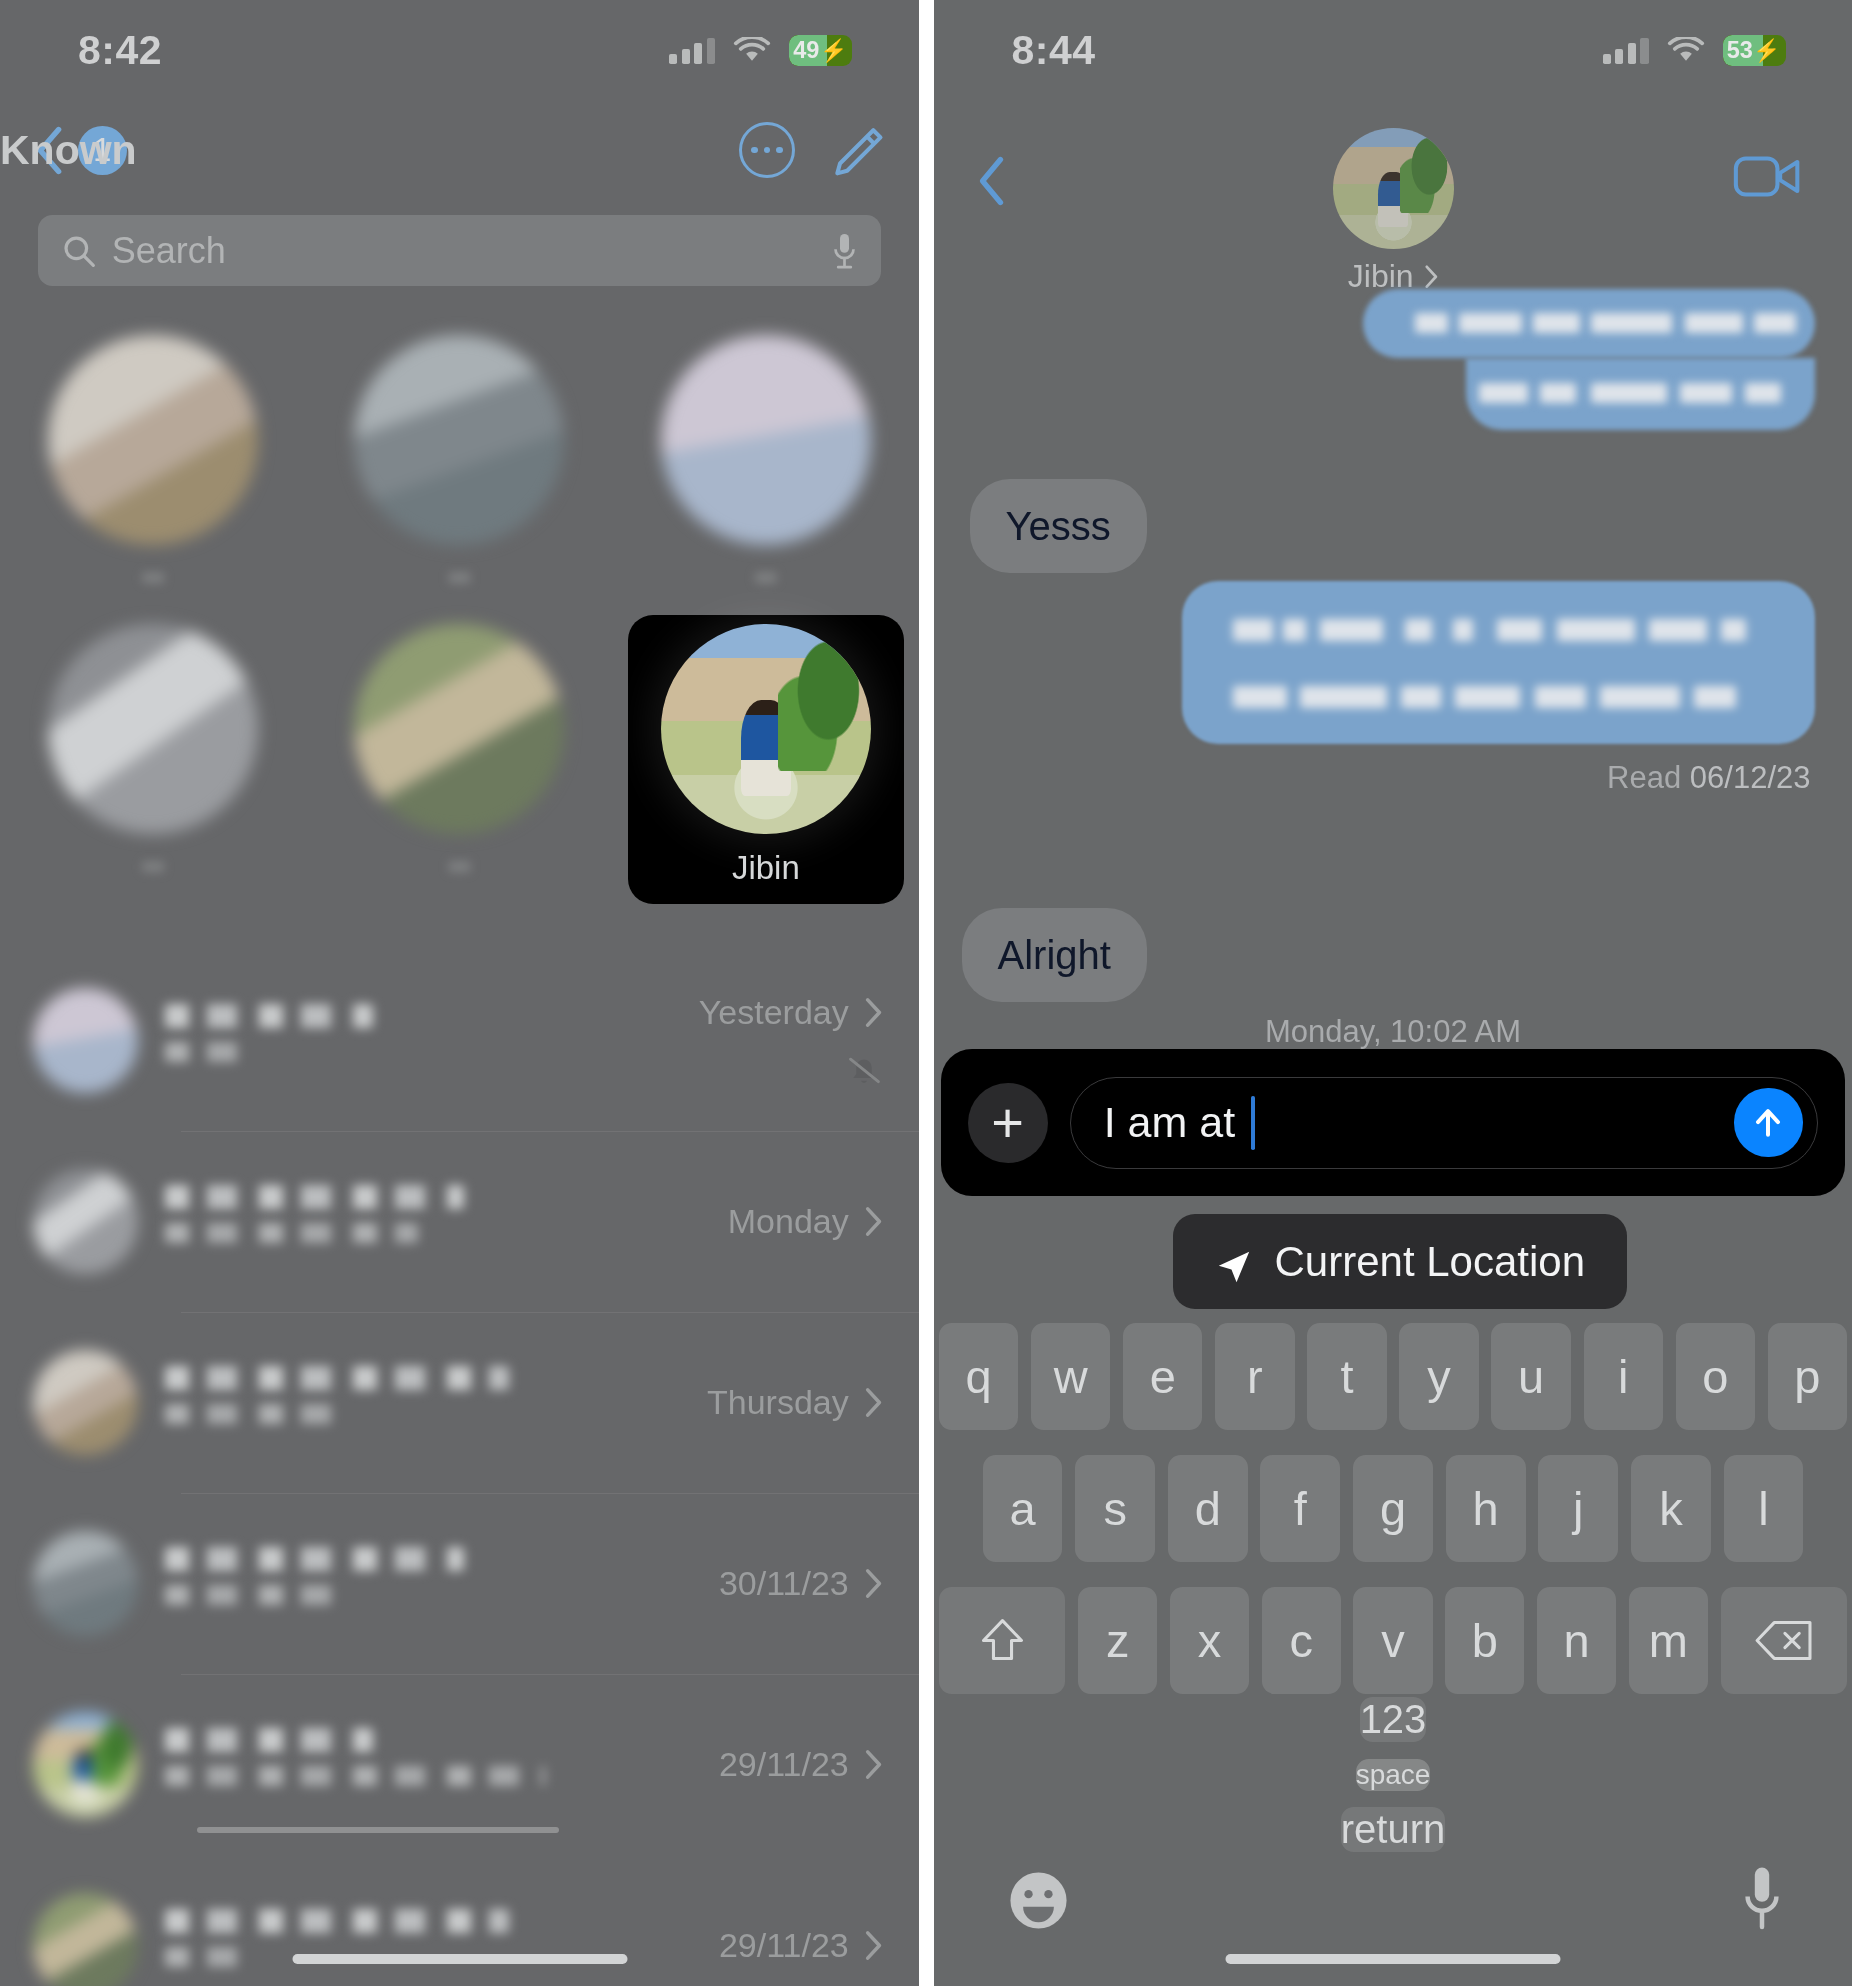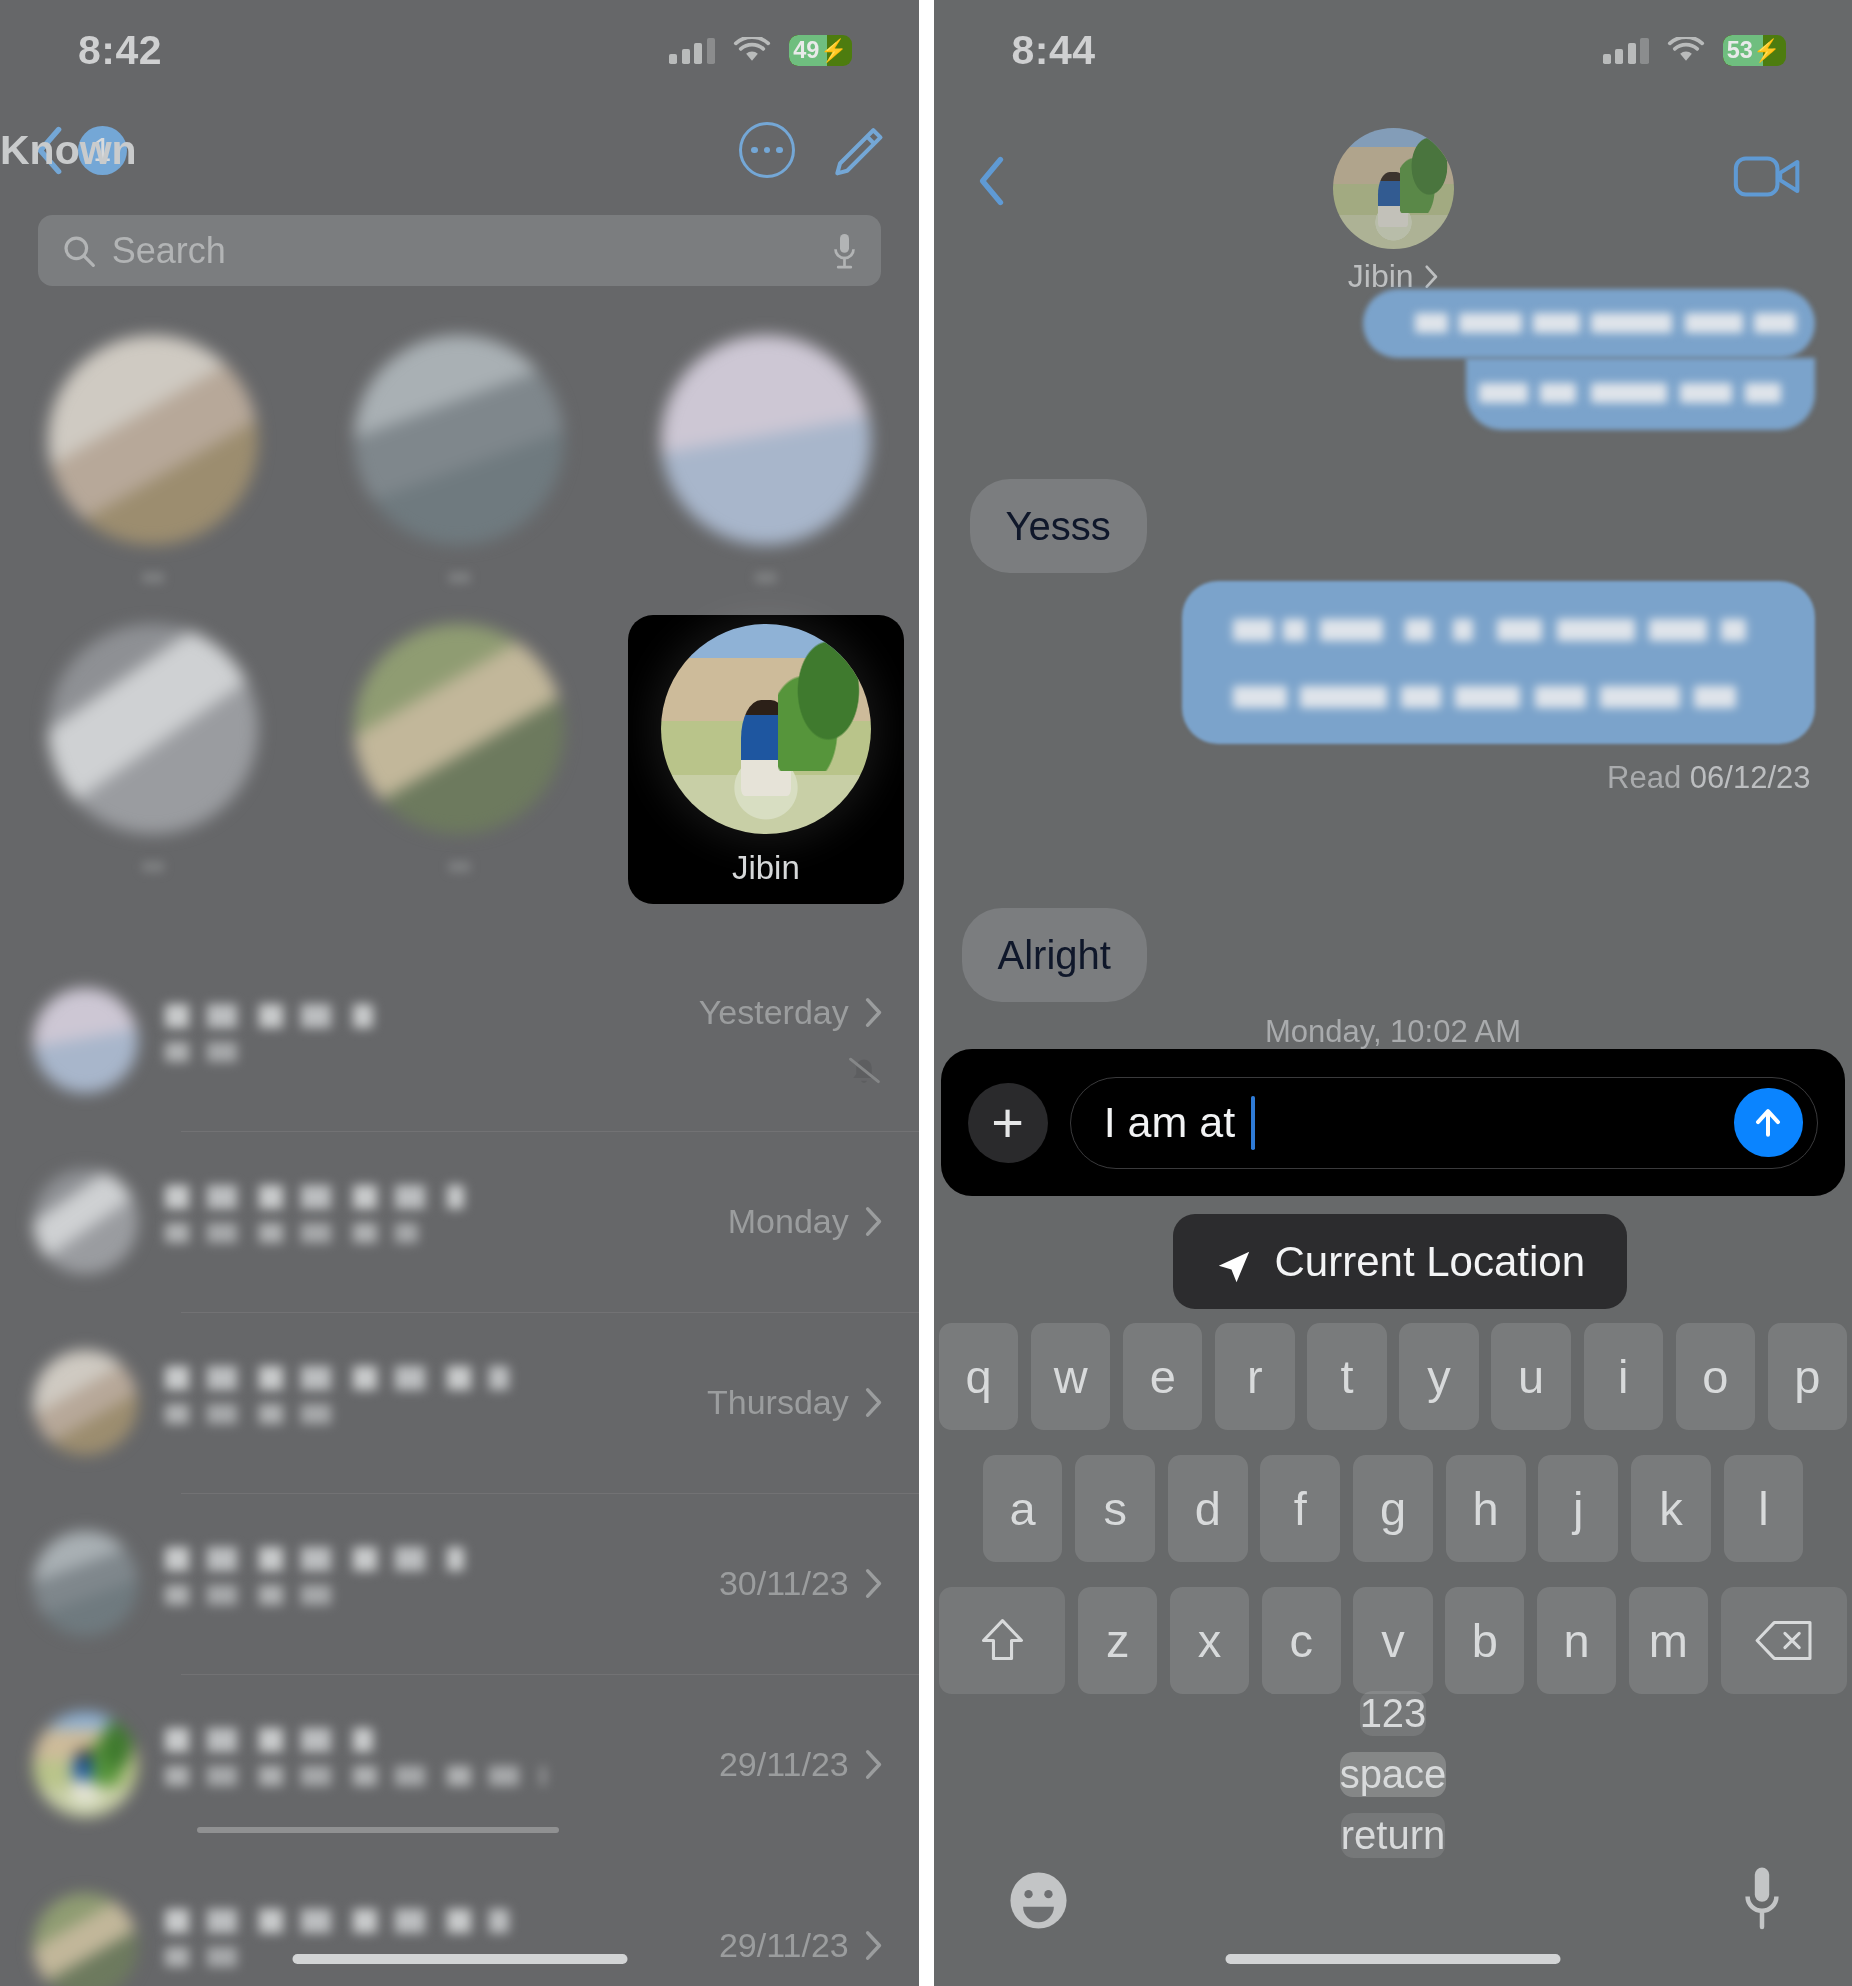--- a/index.html
+++ b/index.html
@@ -295,21 +295,21 @@
   .kbrow.r2 { gap:12.7px; padding: 0 49px; height:107px; margin-top:25px; }
   .kbrow.r3 { gap:12.7px; padding: 0 5.4px; height:107px; margin-top:25px; }
   .kbrow.r4 { gap:16.3px; padding: 0 9px; height:107px; margin-top:27px;flex-direction:column; }
   .key {
     background: rgba(255,255,255,.12); border-radius: 12.7px;
     display:flex; align-items:center; justify-content:center;
     font-size:47px; color:#d8dadb; flex: 1 1 0; height: 107px;
     min-width: 0;
   }
   .key.wide { flex: 1.6 1 0; font-size:40px; }
-  .key.space { flex: 5.4 1 0; font-size:40px; background: rgba(255,255,255,.2); }
+  .key.space { flex: 5.4 1 0; font-size:28px; background: rgba(255,255,255,.2); }
   .key.fn { background: rgba(255,255,255,.10); }
   .kb-bottom {
     display:flex; align-items:center; justify-content:space-between;
     padding: 36px 71px 0 71px;
   }
   .emoji-ic { width:67px;height:67px; }
   .micbig { width:40px;height:72px; }
   .kb-home {
     position:absolute; bottom: 23.5px; left:50%; transform:translateX(-50%);
     width: 335px; height: 10px; border-radius:5.4px; background:#d2d4d5;

